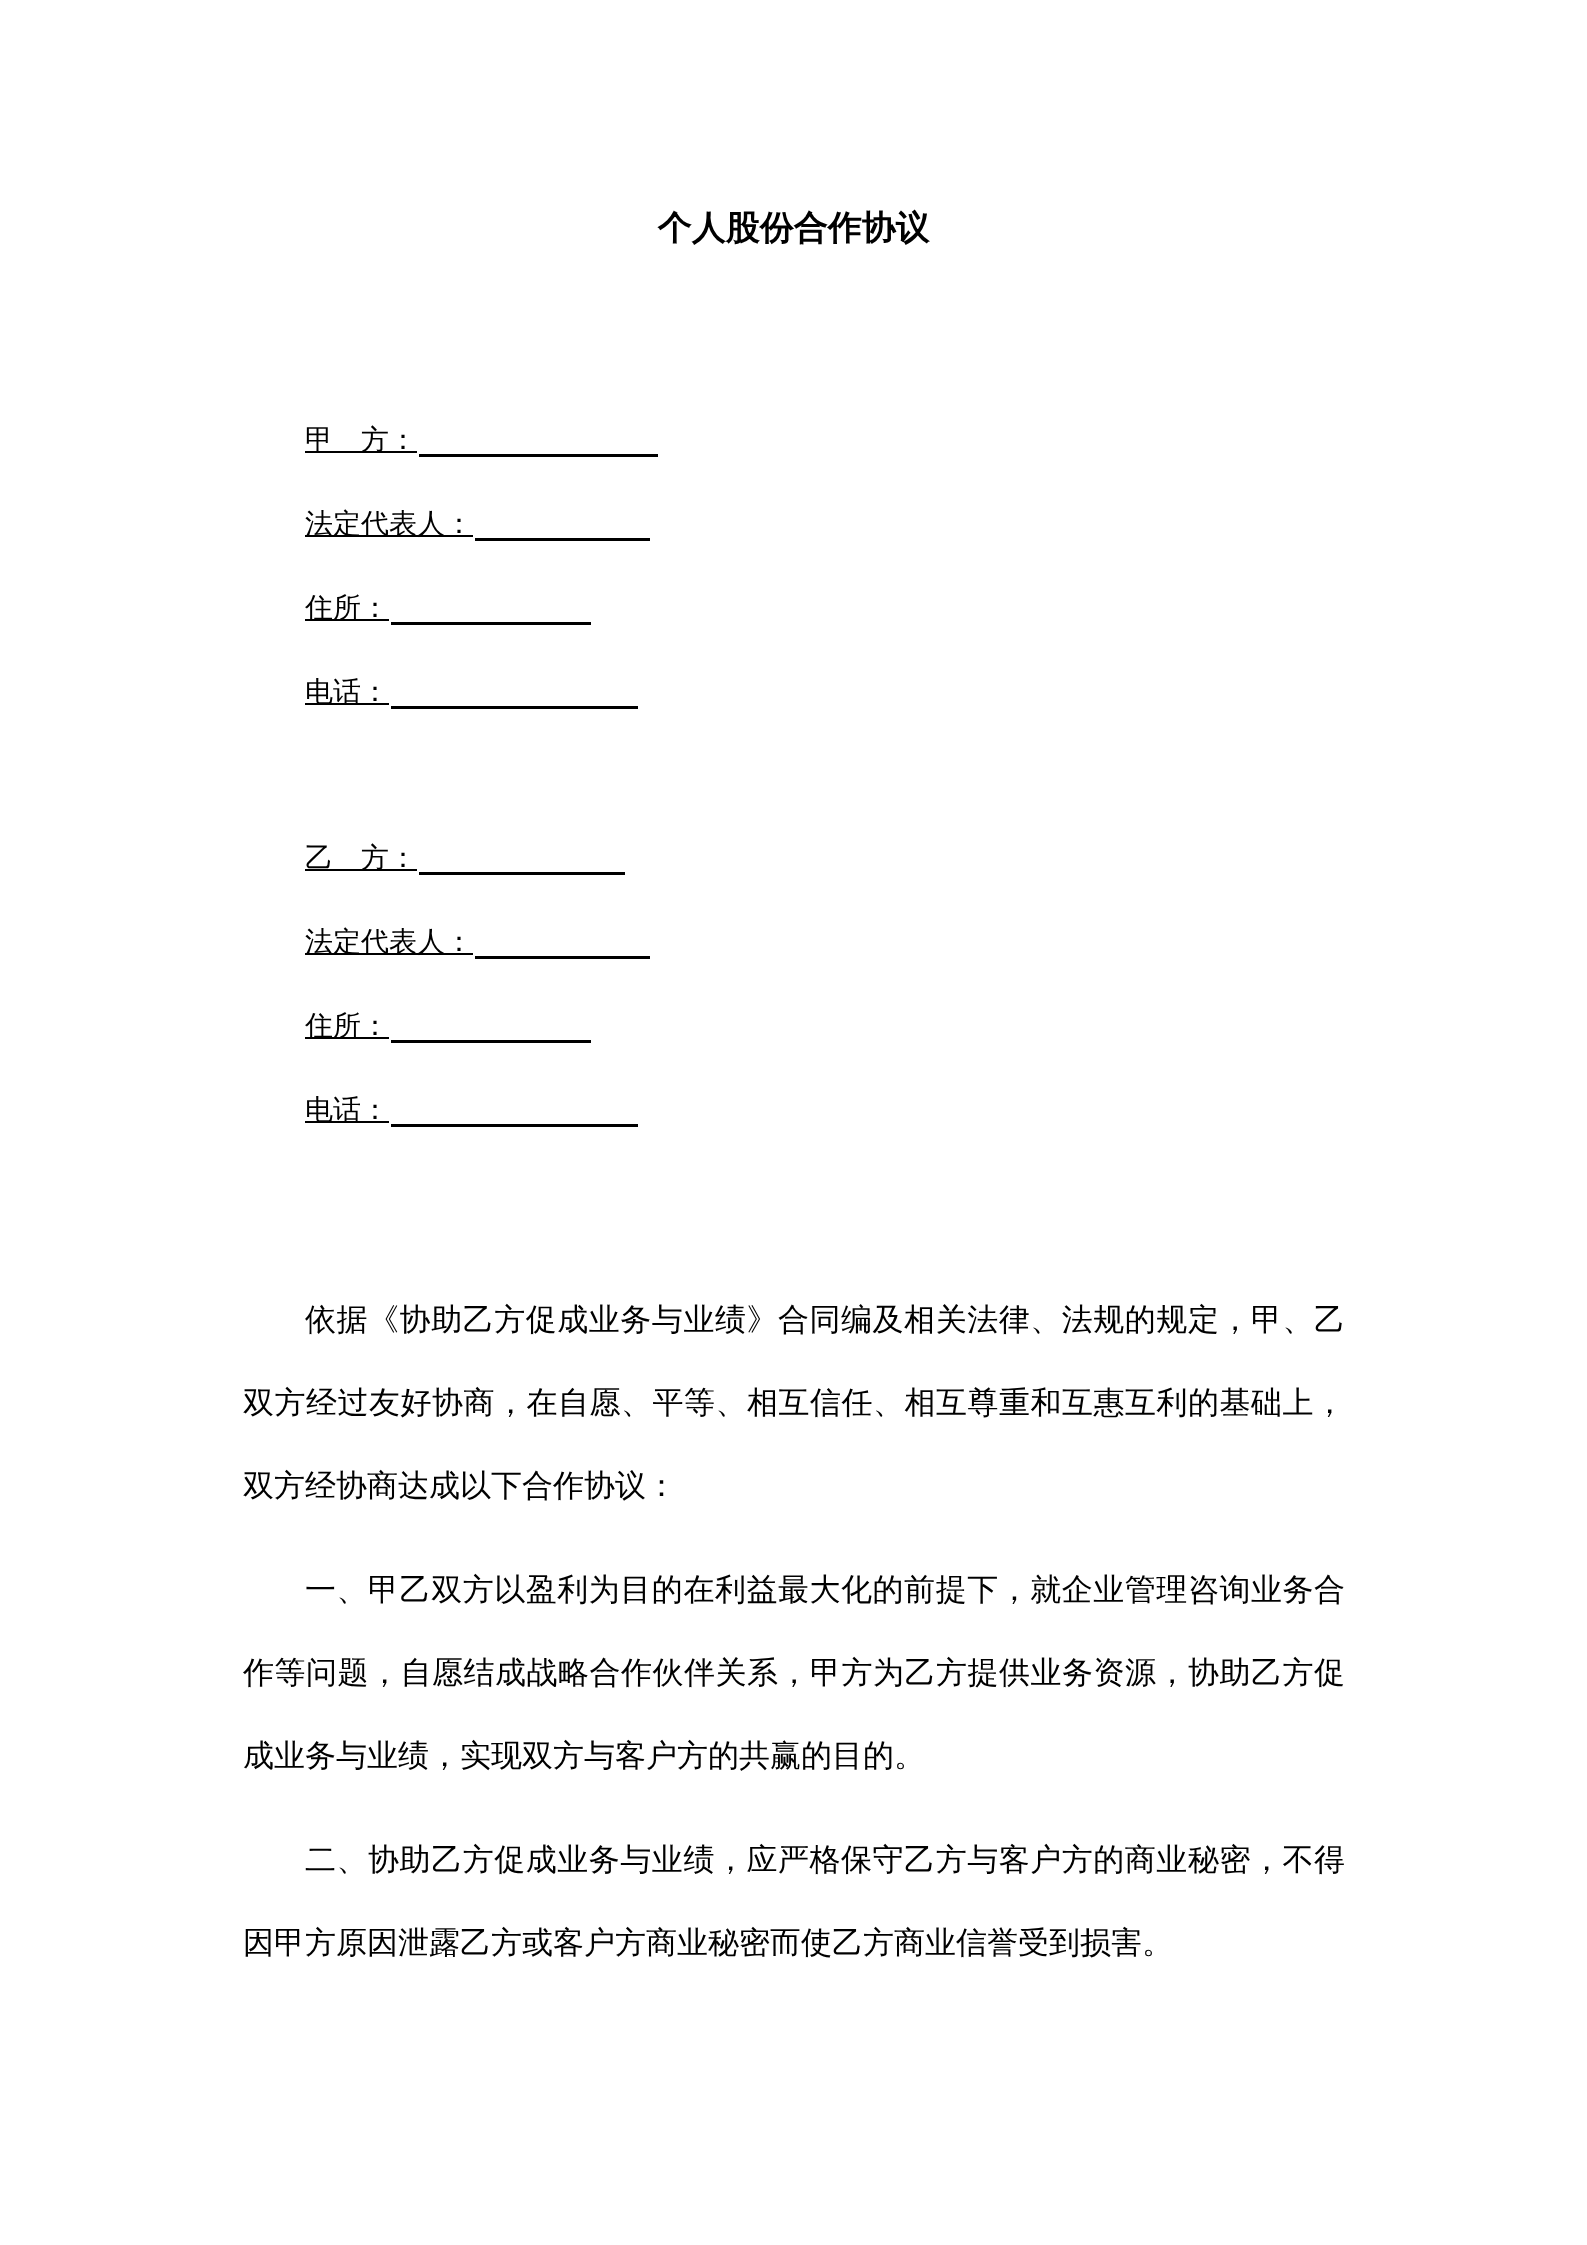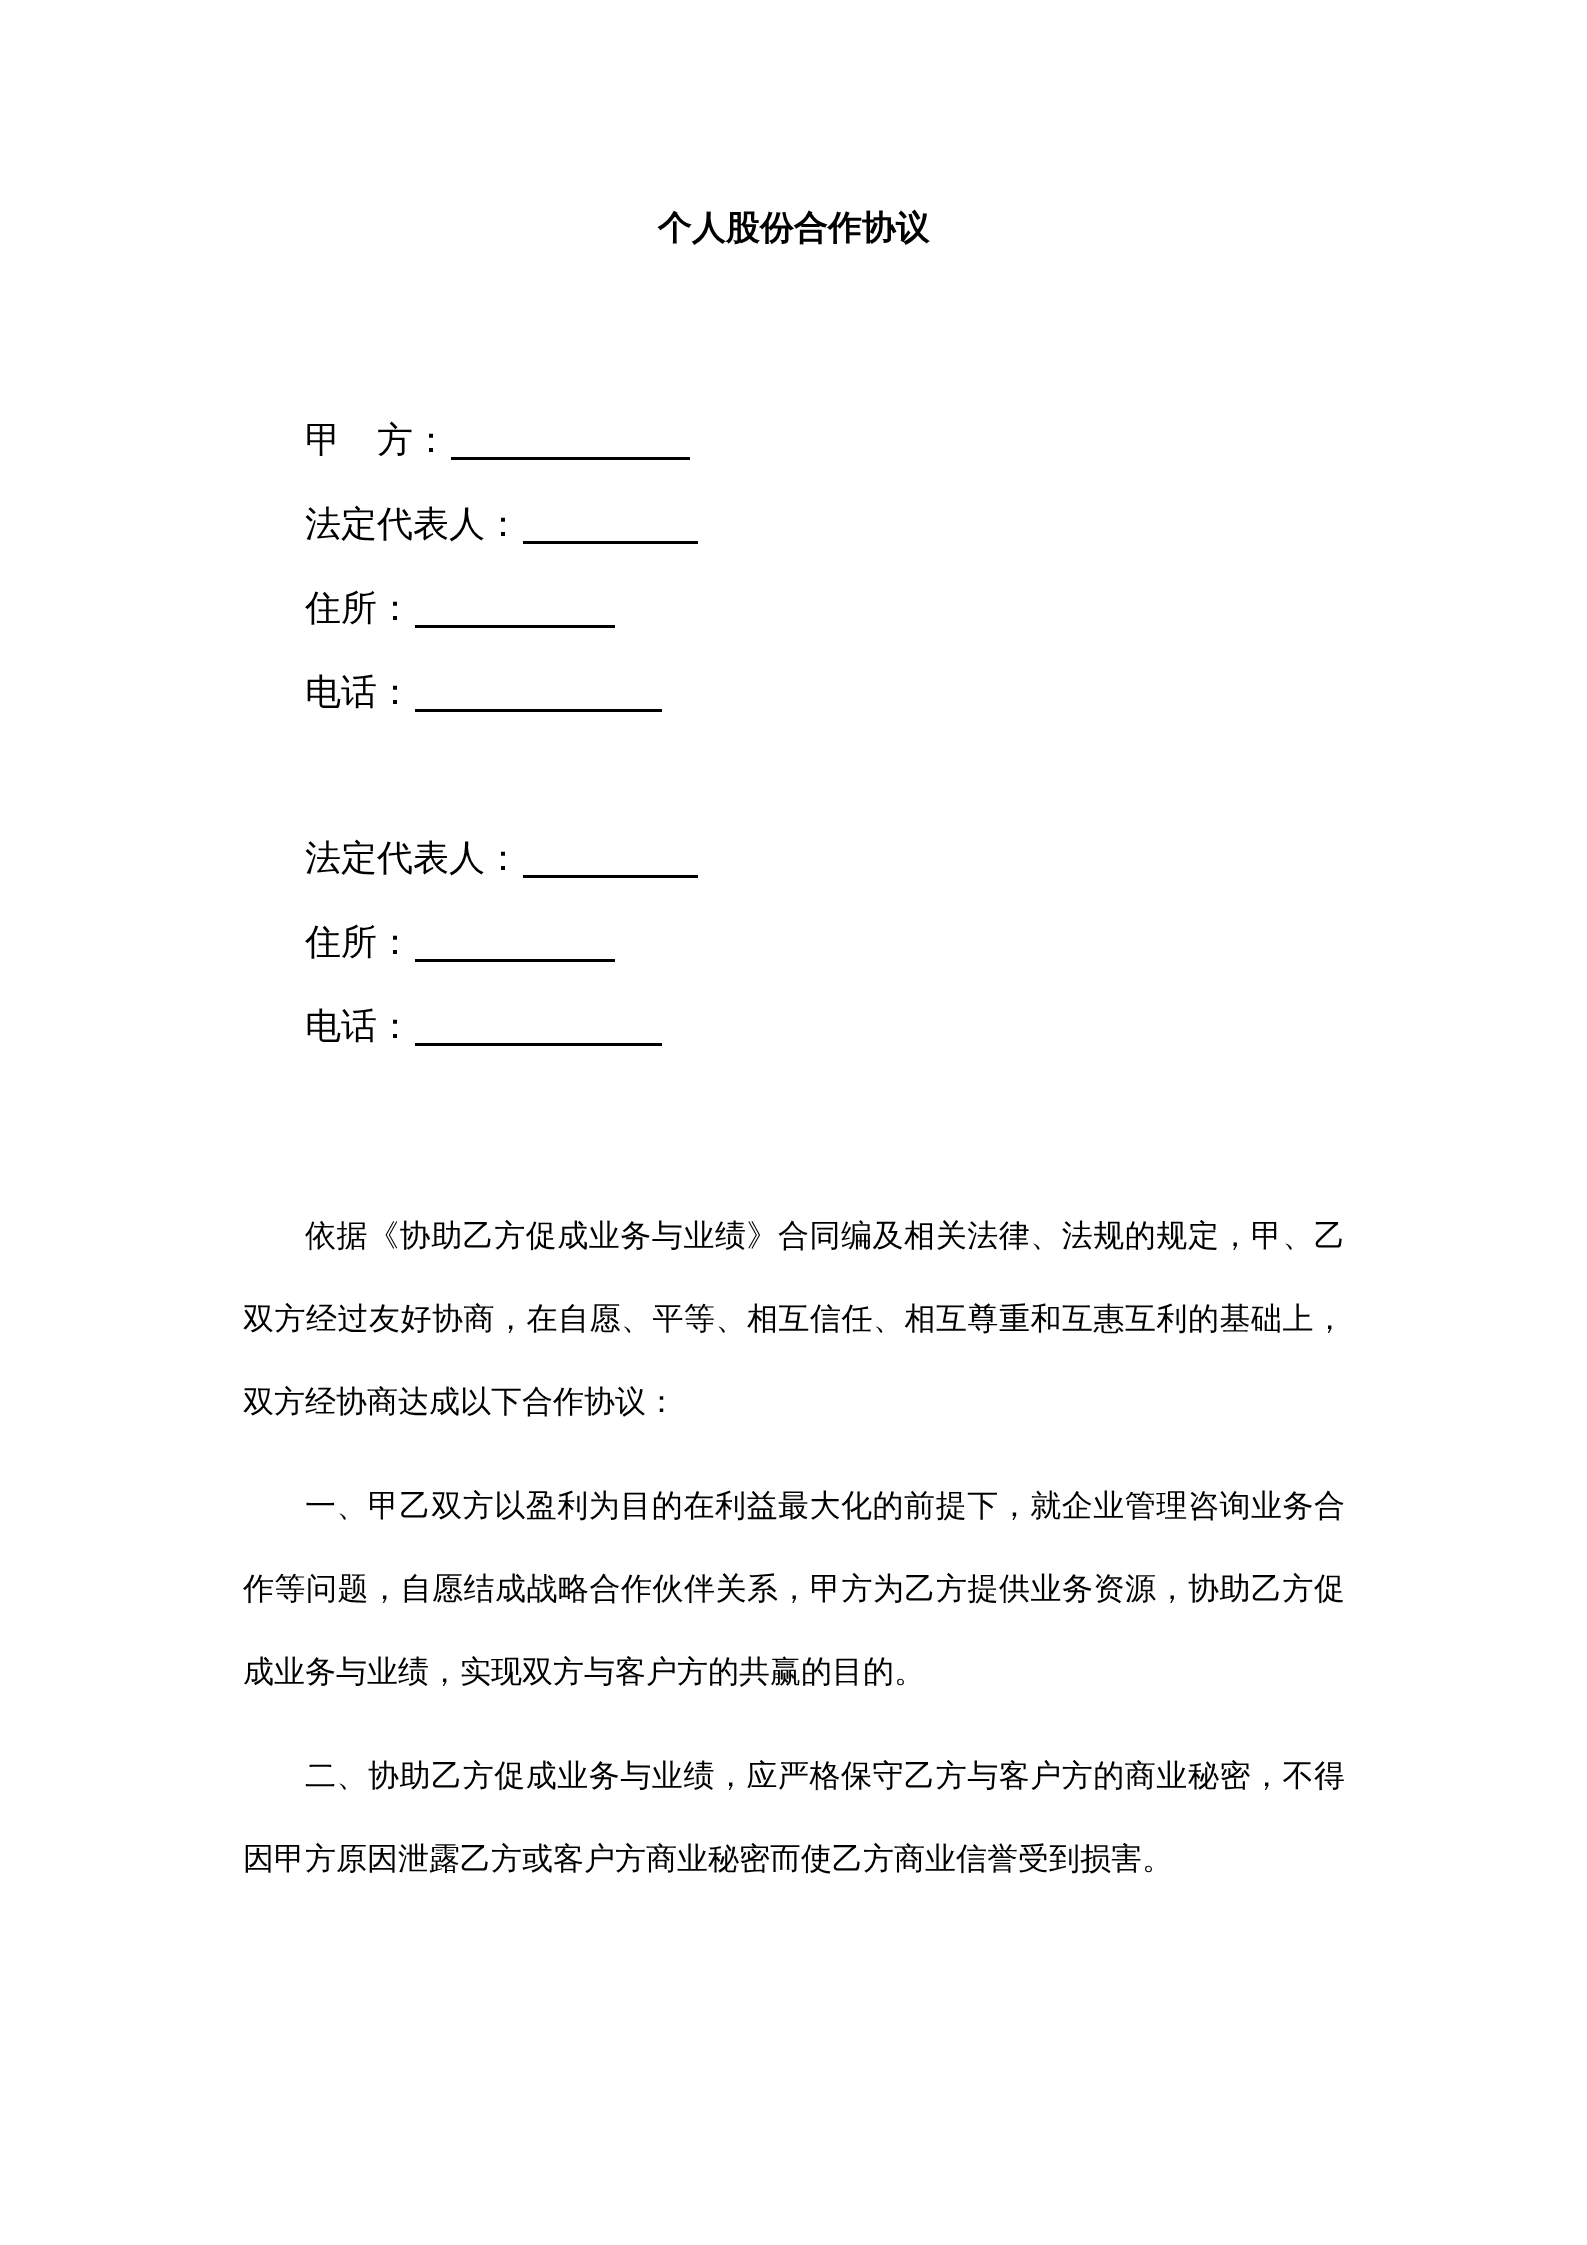--- a/index.html
+++ b/index.html
@@ -20,22 +20,23 @@
   }
   .title {
     margin: 0;
     font-size: 34px;
     font-weight: bold;
     text-align: center;
     line-height: 44px;
   }
   .party-block {
     margin-top: 148px;
-    font-size: 36px;
+    font-size: 28px;
     line-height: 84px;
+    text-decoration: underline;
   }
   .party-block.second {
     margin-top: 82px;
   }
   .party-row {
     padding-left: 62px;
     white-space: nowrap;
   }
   .blank {
     display: inline-block;
@@ -73,20 +74,23 @@
     <div class="party-row">
       <span>住所：</span><span class="blank" style="width: 200px;"></span>
     </div>
     <div class="party-row">
       <span>电话：</span><span class="blank" style="width: 247px;"></span>
     </div>
   </section>
 
   <section class="party-block second">
     <div class="party-row">
+      <span>乙　方：</span><span class="blank" style="width: 206px;"></span>
+    </div>
+    <div class="party-row">
       <span>法定代表人：</span><span class="blank" style="width: 175px;"></span>
     </div>
     <div class="party-row">
       <span>住所：</span><span class="blank" style="width: 200px;"></span>
     </div>
     <div class="party-row">
       <span>电话：</span><span class="blank" style="width: 247px;"></span>
     </div>
   </section>
 

